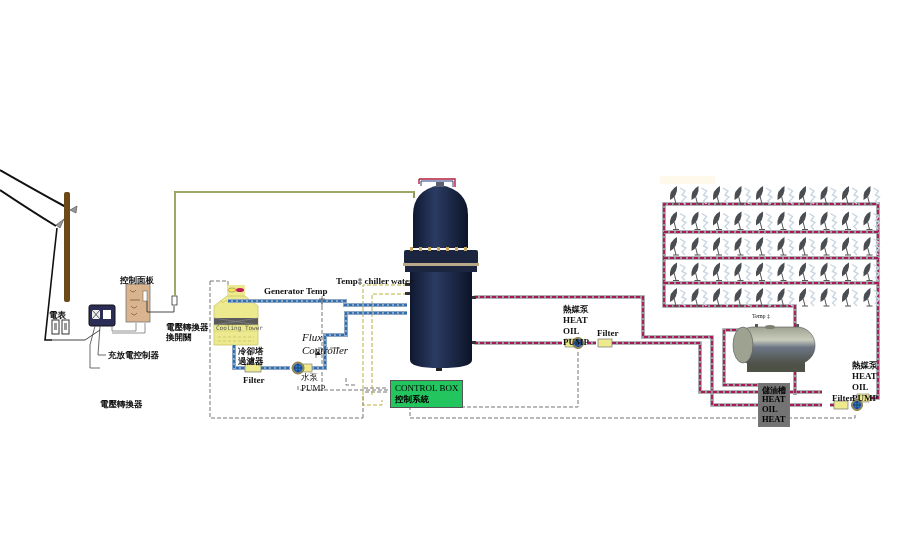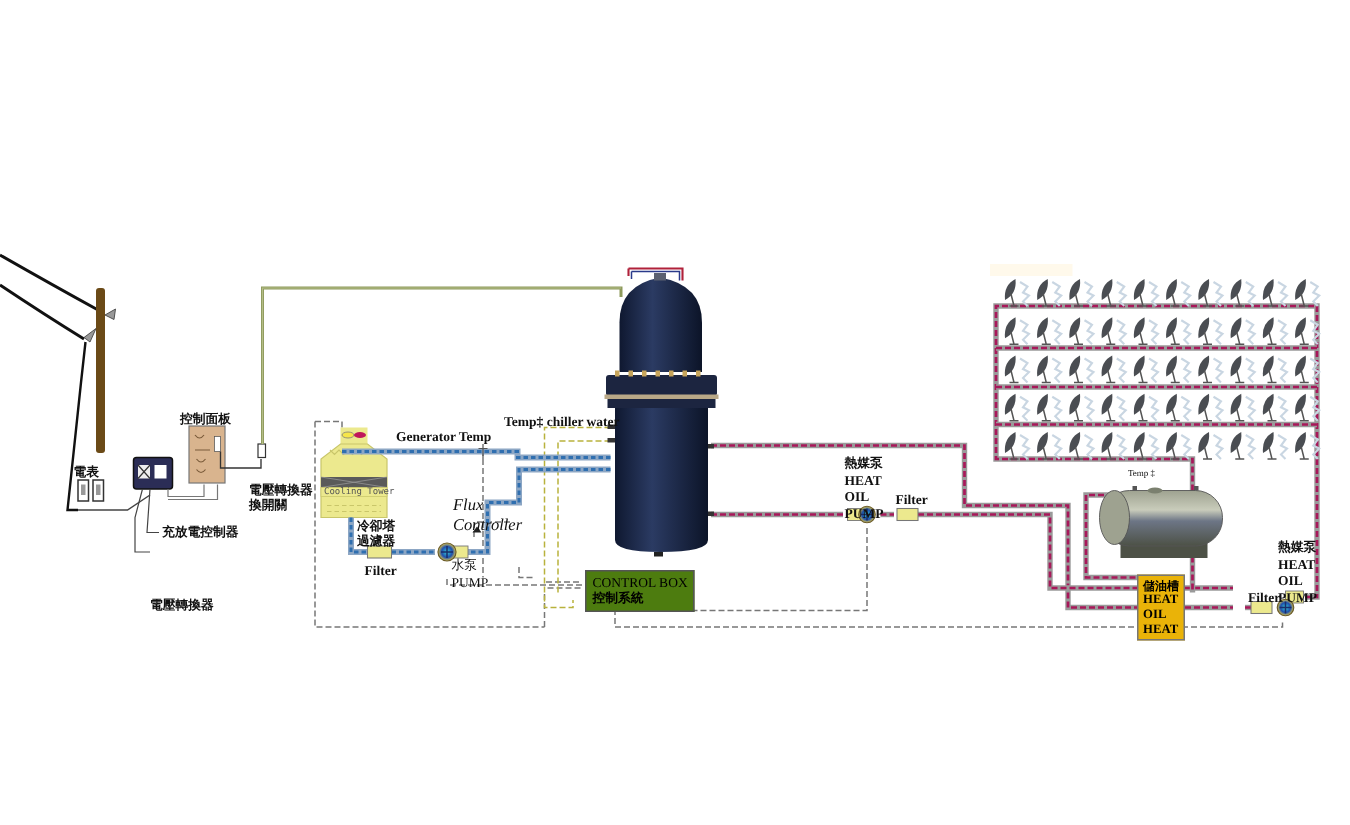--- a/index.html
+++ b/index.html
@@ -3,22 +3,22 @@
 <meta charset="utf-8">
 <style>
   html, body { margin: 0; padding: 0; background: #ffffff; }
   body { width: 900px; height: 550px; position: relative; overflow: hidden;
          font-family: "Liberation Serif", serif; }
   #stage { position: absolute; left: 0; top: 0; width: 900px; height: 550px; }
   .lbl { position: absolute; font-family: "Liberation Serif", serif; font-size: 9px; color: #111; line-height: 1.15; white-space: nowrap; }
   .lbl.cjk { font-family: "DejaVu Sans", sans-serif; font-size: 8.5px; font-weight: bold; }
   .lbl.bold { font-weight: bold; }
   .stack span { display: block; }
-  .box-label { position: absolute; border: 1px solid #555; background: #4d7c0f; padding: 2px 4px; font-size: 9px; line-height: 1.25; }
-  .tank-label { position: absolute; background: #eab308; border: 1px solid #777; padding: 2px 3px; font-size: 8.5px; font-weight: bold; line-height: 1.15; }
+  .box-label { position: absolute; border: 1px solid #555; background: #22c55e; padding: 2px 4px; font-size: 9px; line-height: 1.25; }
+  .tank-label { position: absolute; background: #737373; border: 1px solid #777; padding: 2px 3px; font-size: 8.5px; font-weight: bold; line-height: 1.15; }
   .tank-label span { display: block; }
 </style>
 </head>
 <body>
 
 <div id="stage">
 <svg id="svg" width="900" height="550" viewBox="0 0 900 550" xmlns="http://www.w3.org/2000/svg">
   <defs>
     <linearGradient id="tankGrad" x1="0" y1="0" x2="0" y2="1">
       <stop offset="0" stop-color="#9ea290"></stop>

